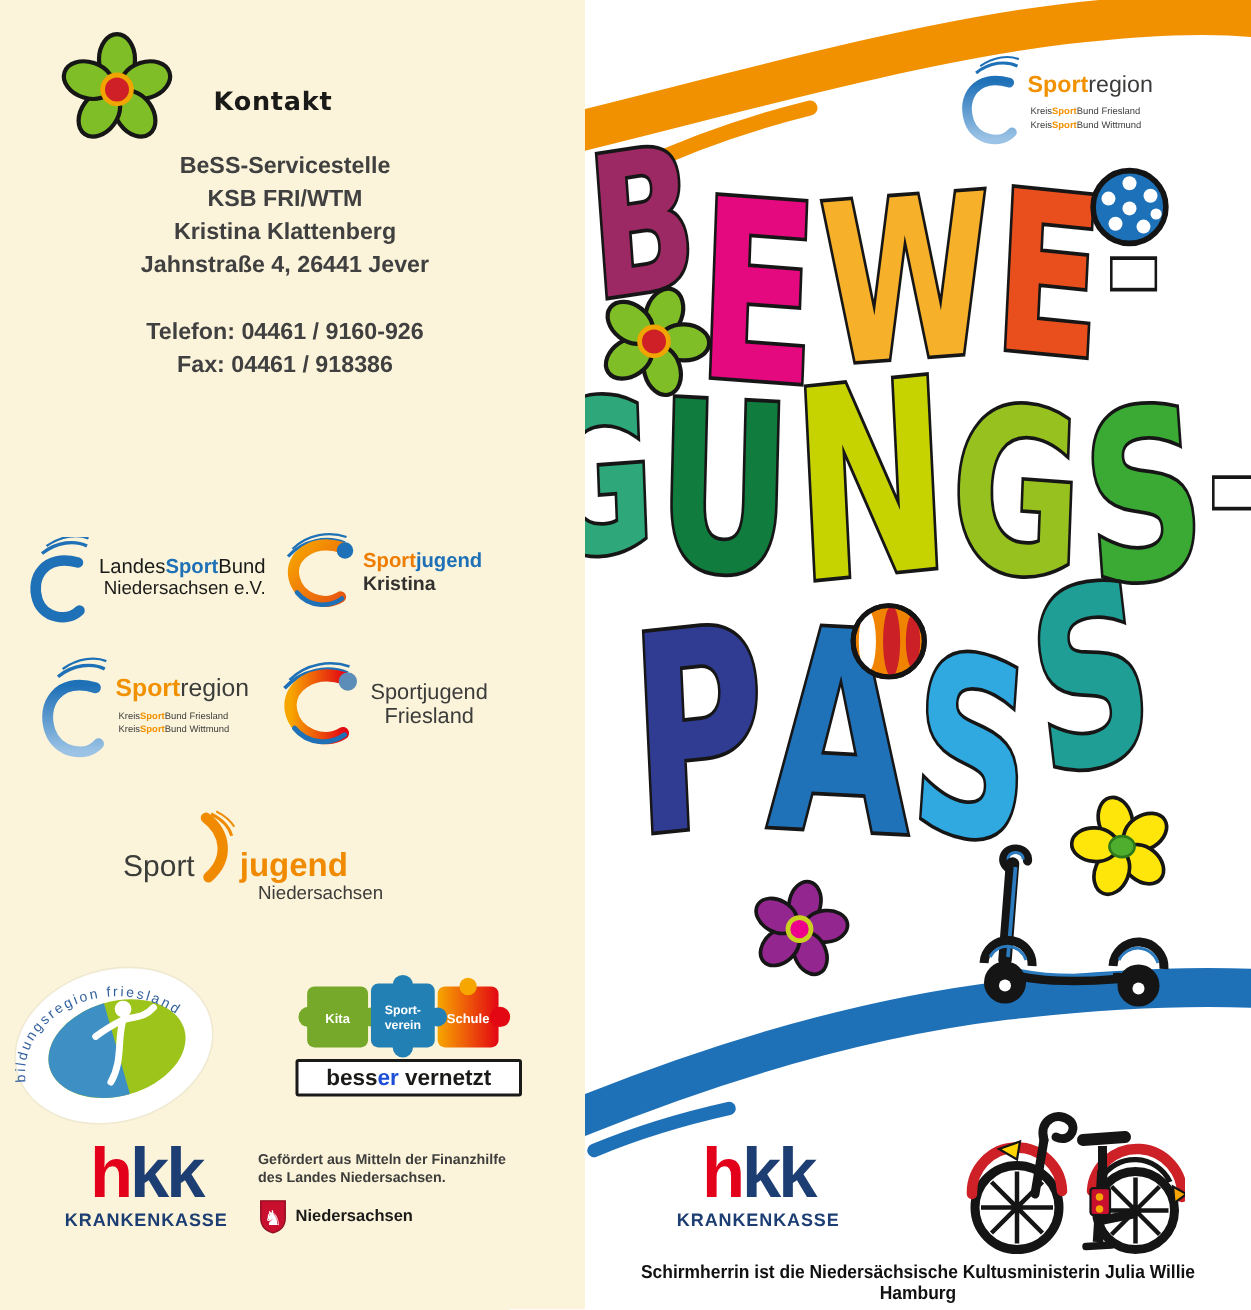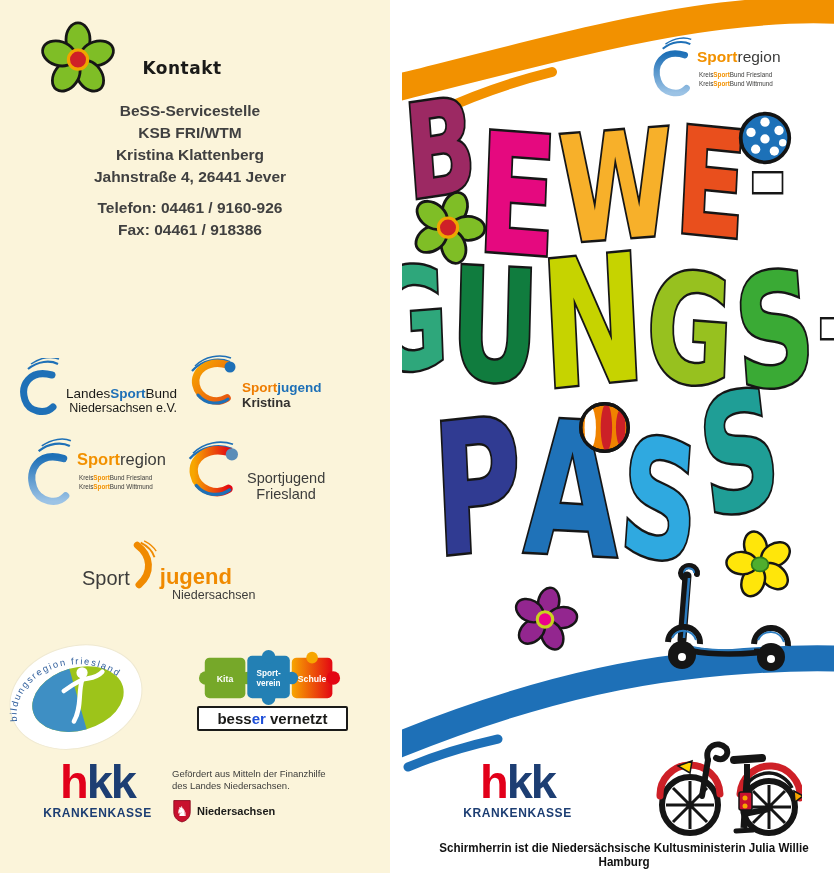--- a/index.html
+++ b/index.html
@@ -1,30 +1,30 @@
 <!DOCTYPE html>
 <html><head>
 <meta charset="utf-8">
 <style>
   html,body{margin:0;padding:0;}
   body{width:834px;height:873px;overflow:hidden;font-family:"Liberation Sans",sans-serif;}
-  .page{position:relative;width:834px;height:873px;display:flex;gap:12px;}
+  .page{position:relative;width:834px;height:873px;display:flex;}
   .left-panel{position:relative;width:390px;height:873px;background:#FBF4DA;flex:none;}
   .right-panel{position:relative;width:444px;height:873px;background:#FFFFFF;flex:none;overflow:hidden;}
   .abs{position:absolute;}
 
   
   .kontakt{left:112px;top:58px;width:140px;text-align:center;font-family:"DejaVu Sans",sans-serif;
            font-weight:bold;font-size:17px;color:#1A1A18;letter-spacing:.5px;}
   .contact{left:12px;top:100px;width:356px;text-align:center;color:#404040;
            font-weight:bold;font-size:15.5px;line-height:22px;}
-  .contact .grp{margin-top:9px;}
+  .contact .grp{margin-top:23px;}
 
   
-  .logo{display:flex;align-items:flex-end;}
+  .logo{display:flex;align-items:flex-start;}
   .lsb{left:12px;top:358px;width:180px;}
   .lsb-text{margin-left:4px;margin-top:12px;text-align:right;color:#1A1A18;font-size:13.5px;line-height:15px;}
   .lsb-text .sport{color:#1E70B7;font-weight:bold;}
   .lsb-text .l2{font-size:12.5px;}
 
   .sjw{left:186px;top:354px;width:170px;}
   .sjw-text{margin-left:2px;margin-top:12px;line-height:15px;font-weight:bold;font-size:13.5px;}
   .sjw-text .sport{color:#EE7C00;}
   .sjw-text .jugend{color:#1E70B7;}
   .sjw-text .region{color:#33312F;font-size:13px;}
@@ -54,21 +54,21 @@
         border-radius:2px;text-align:center;font-weight:bold;font-size:15px;padding:2px 0;color:#1A1A18;}
   .puzzle-caption .gray{color:#1d4ed8;}
 
   .hkk{display:flex;flex-direction:column;align-items:center;}
   .hkk-left{left:40px;top:760px;width:115px;}
   .hkk-right{left:58px;top:760px;width:115px;}
   .hkk-word{font-size:47px;font-weight:bold;line-height:44px;letter-spacing:-2px;}
   .hkk-sub{font-size:12px;font-weight:bold;letter-spacing:.6px;margin-top:2px;}
 
   .funding{left:172px;top:768px;width:185px;color:#3D3D3B;}
-  .funding .fl{font-size:9.5px;line-height:11.5px;}
+  .funding .fl{font-size:9.5px;line-height:11.5px;font-weight:bold;}
   .funding-crest{display:flex;align-items:center;margin-top:8px;}
   .funding-crest .crest-label{font-size:11px;font-weight:bold;color:#1A1A18;margin-left:5px;}
 
   
   .t-row{position:absolute;width:444px;display:flex;justify-content:center;align-items:flex-start;z-index:2;}
   .tl{display:inline-block;font-family:"DejaVu Sans",sans-serif;font-weight:bold;line-height:1;
       -webkit-text-stroke:5px #161616;paint-order:stroke fill;margin:0 2px;}
   .row1{top:84px;left:-28px;transform:scaleX(.7);}
   .row2{top:251px;left:-13px;transform:scaleX(.7);}
   .row3{top:397px;left:-18px;transform:scaleX(.66);}

